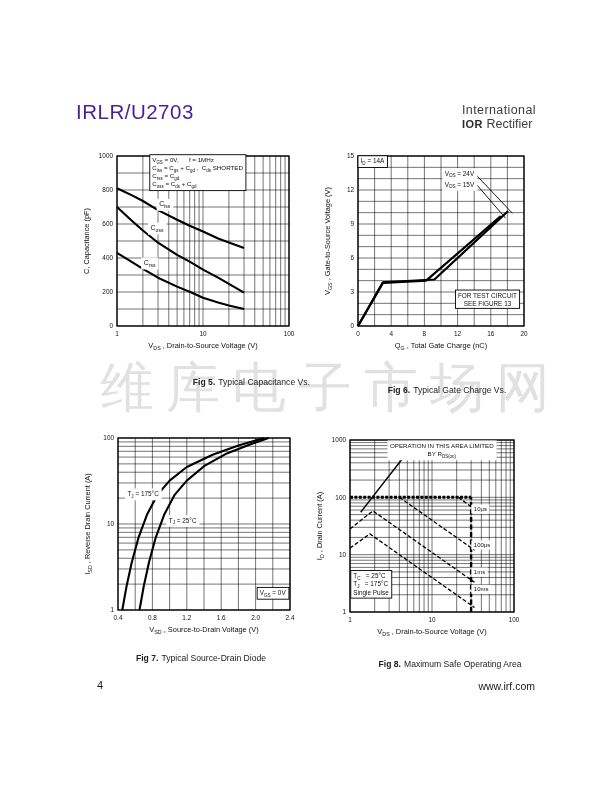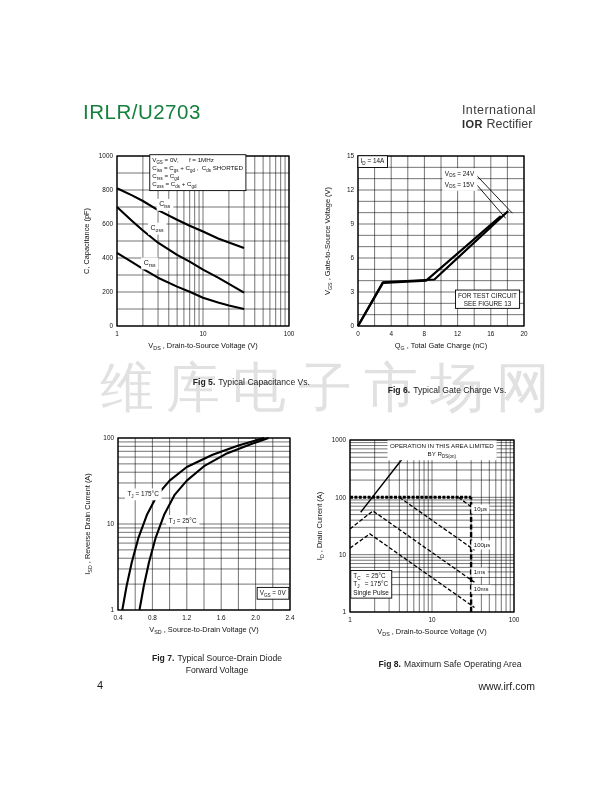--- a/index.html
+++ b/index.html
@@ -1,19 +1,19 @@
 <!DOCTYPE html>
 <html><head>
 <meta charset="utf-8">
 <style>
   html,body{margin:0;padding:0;}
   body{width:612px;height:792px;position:relative;background:#ffffff;
        font-family:"Liberation Sans",sans-serif;color:#1a1a1a;overflow:hidden;}
   .abs{position:absolute;}
-  .title{left:83px;top:100px;font-size:20.5px;letter-spacing:0.5px;color:#15803d;}
+  .title{left:76px;top:100px;font-size:20.5px;letter-spacing:0.5px;color:#4c1d95;}
   .brand{right:76px;top:103px;text-align:left;line-height:1.15;color:#3d3d3d;}
   .brand-top{font-size:12.5px;letter-spacing:0.4px;}
   .brand-bottom{font-size:12.5px;}
   .ior{font-weight:bold;font-size:11px;letter-spacing:0.5px;color:#2b2b2b;}
   .watermark{left:50px;top:352px;width:512px;text-align:right;font-size:54px;
              letter-spacing:12px;color:rgba(90,90,90,0.18);
              font-family:"DejaVu Sans",sans-serif;white-space:nowrap;}
   .chart{position:absolute;}
   .chart svg{display:block;}
   svg text{font-family:"Liberation Sans",sans-serif;fill:#111;}
@@ -335,23 +335,22 @@
   </div>
 
 <div class="caption" style="left:100px;top:376px;width:210px;text-align:right;">
   <span class="b">Fig 5.</span><span class="t">Typical Capacitance Vs.</span>
 </div>
 
 <div class="caption" style="left:342px;top:376px;width:210px;margin-top:8px;">
   <span class="b">Fig 6.</span><span class="t">Typical Gate Charge Vs.</span>
 </div>
 
-<div class="caption" style="left:112px;top:652px;width:210px;">
+<div class="caption" style="left:96px;top:652px;width:210px;">
   <span class="b">Fig 7.</span><span class="t">Typical Source-Drain Diode</span>
-  <div>Forward Voltage</div>
 </div>
 
 <div class="caption" style="left:336px;top:658px;width:228px;">
   <span class="b">Fig 8.</span><span class="t">Maximum Safe Operating Area</span>
   <div></div>
 </div>
 
 <div class="abs footer-num">4</div>
 <div class="abs footer-site">www.irf.com</div>
 

